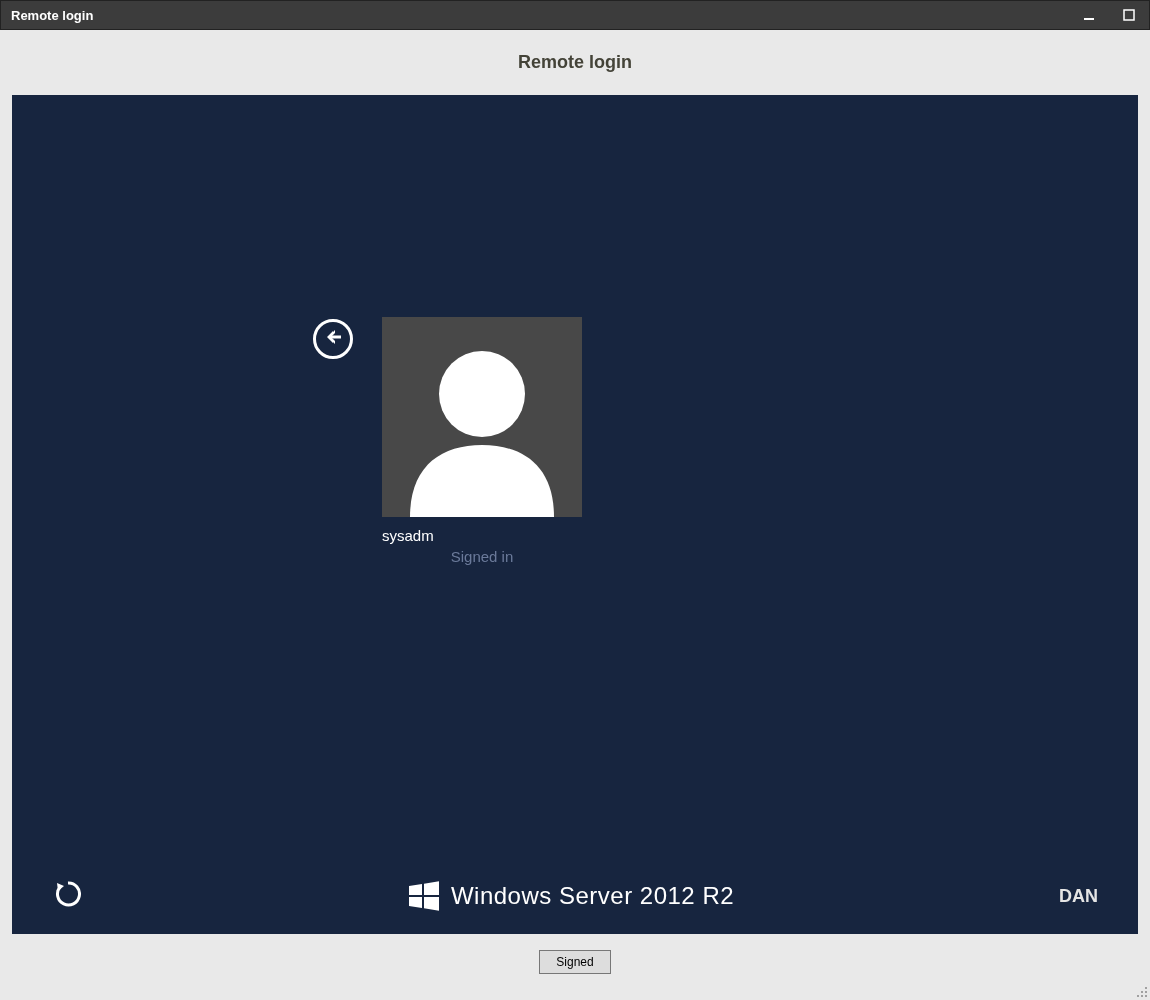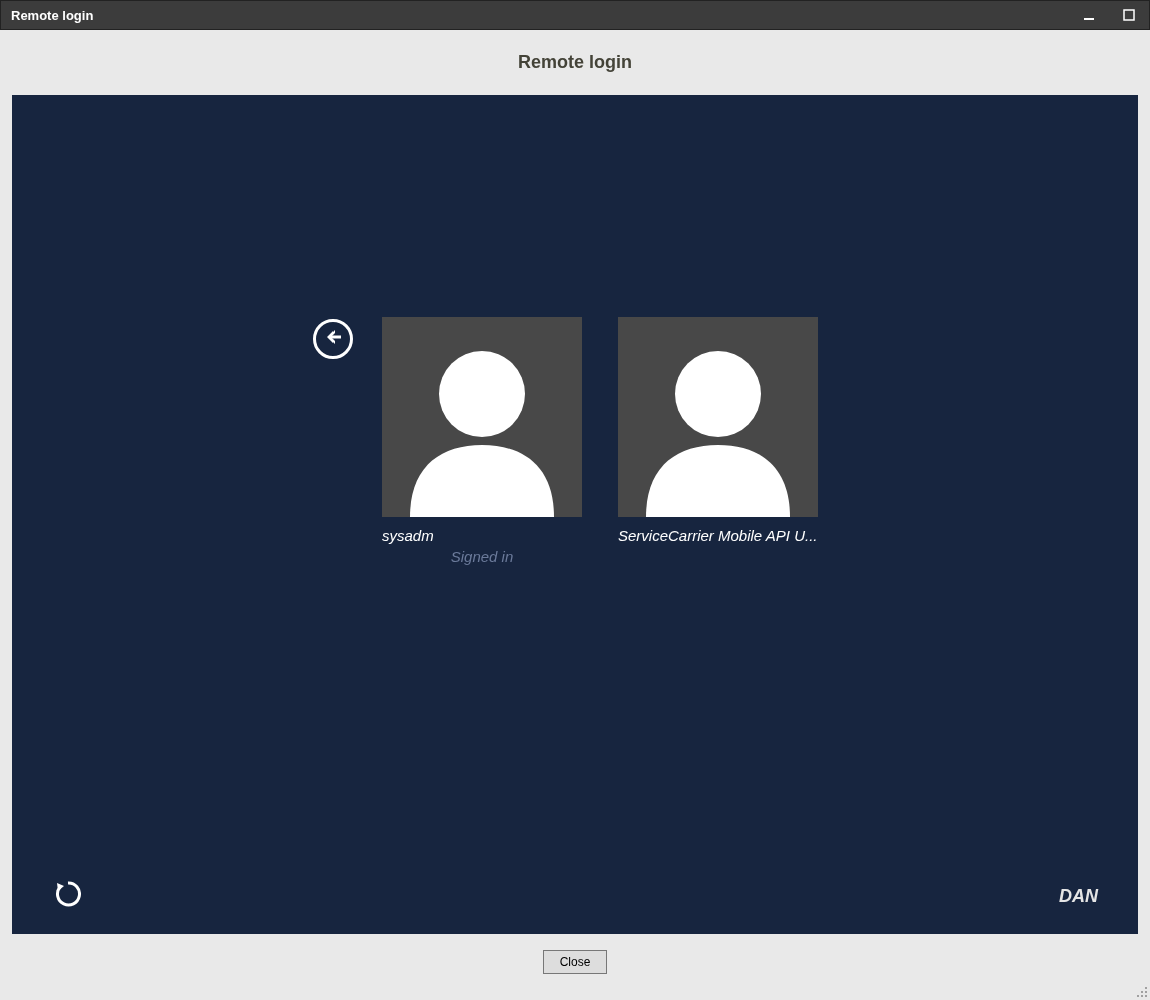--- a/index.html
+++ b/index.html
@@ -15,21 +15,21 @@
     width:40px; height:30px; display:flex; align-items:center; justify-content:center;
     color:#fff; cursor:default;
   }
 
   .inner-title {
     height:65px; display:flex; align-items:center; justify-content:center;
     font-size:18px; color:#444338; font-weight:600;
   }
 
   
-  .panel-wrap { padding:0 12px 0 12px;font-style:italic; }
+  .panel-wrap { padding:0 12px 0 12px; }
   .panel {
     width:1126px; height:839px; background:#17253f; position:relative; overflow:hidden;
     color:#fff;
   }
 
   
   .back-btn {
     position:absolute; left:301px; top:224px; width:40px; height:40px;
     border:3px solid #fff; border-radius:50%;
     display:flex; align-items:center; justify-content:center; cursor:pointer;
@@ -123,56 +123,57 @@
             <svg width="200" height="200" viewBox="0 0 200 200">
               <circle cx="100" cy="77" r="43" fill="#fff"></circle>
               <path d="M 28 200 C 28 150 58 128 100 128 C 142 128 172 150 172 200 Z" fill="#fff"></path>
             </svg>
           </span>
         </div>
         <div class="user-name">sysadm</div>
         <div class="user-status">Signed in</div>
       </div>
 
-      <div class="user-tile">
-        <div class="avatar">
-          <span>
-            <svg width="200" height="200" viewBox="0 0 200 200">
-              <circle cx="100" cy="77" r="43" fill="#fff"></circle>
-              <path d="M 28 200 C 28 150 58 128 100 128 C 142 128 172 150 172 200 Z" fill="#fff"></path>
-            </svg>
-          </span>
-        </div>
-        <div class="user-name">ServiceCarrier Mobile API U...</div>
-        <div class="user-status"></div>
-      </div>
 
     </div>
 
     <div class="bottom-row">
       <div class="ease-btn">
         <span>
           <svg width="26" height="26" viewBox="0 0 26 26">
             <path d="M13 2 A11 11 0 1 1 5 6" fill="none" stroke="#fff" stroke-width="3" stroke-linecap="butt"></path>
             <polygon points="2,2 9,5 3,10" fill="#fff"></polygon>
           </svg>
         </span>
       </div>
       <div class="bottom-spacer"></div>
+      <div class="branding">
+        <span class="winlogo">
+          <svg width="30" height="30" viewBox="0 0 30 30">
+            <polygon points="0,5 13,3 13,14 0,14" fill="#fff"></polygon>
+            <polygon points="15,2.7 30,0.3 30,14 15,14" fill="#fff"></polygon>
+            <polygon points="0,16 13,16 13,27 0,25" fill="#fff"></polygon>
+            <polygon points="15,16 30,16 30,29.7 15,27.3" fill="#fff"></polygon>
+          </svg>
+        </span>
+        <span class="brand-text">
+          <span class="light">Windows Server</span><span class="thin"> </span><span class="thin">2012</span><span> </span><span class="r2">R2</span>
+        </span>
+      </div>
       <div class="bottom-spacer"></div>
       <div class="lang-btn">
         <span>DAN</span>
       </div>
     </div>
 
   </div>
 </div>
 
 <div class="close-row">
-  <button class="close-btn">Close</button>
+  <button class="close-btn">Signed</button>
 </div>
 
 <span class="grip">
   <svg width="14" height="14" viewBox="0 0 14 14">
     <circle cx="12" cy="4" r="1" fill="#888"></circle>
     <circle cx="8" cy="8" r="1" fill="#888"></circle>
     <circle cx="12" cy="8" r="1" fill="#888"></circle>
     <circle cx="4" cy="12" r="1" fill="#888"></circle>
     <circle cx="8" cy="12" r="1" fill="#888"></circle>
     <circle cx="12" cy="12" r="1" fill="#888"></circle>

